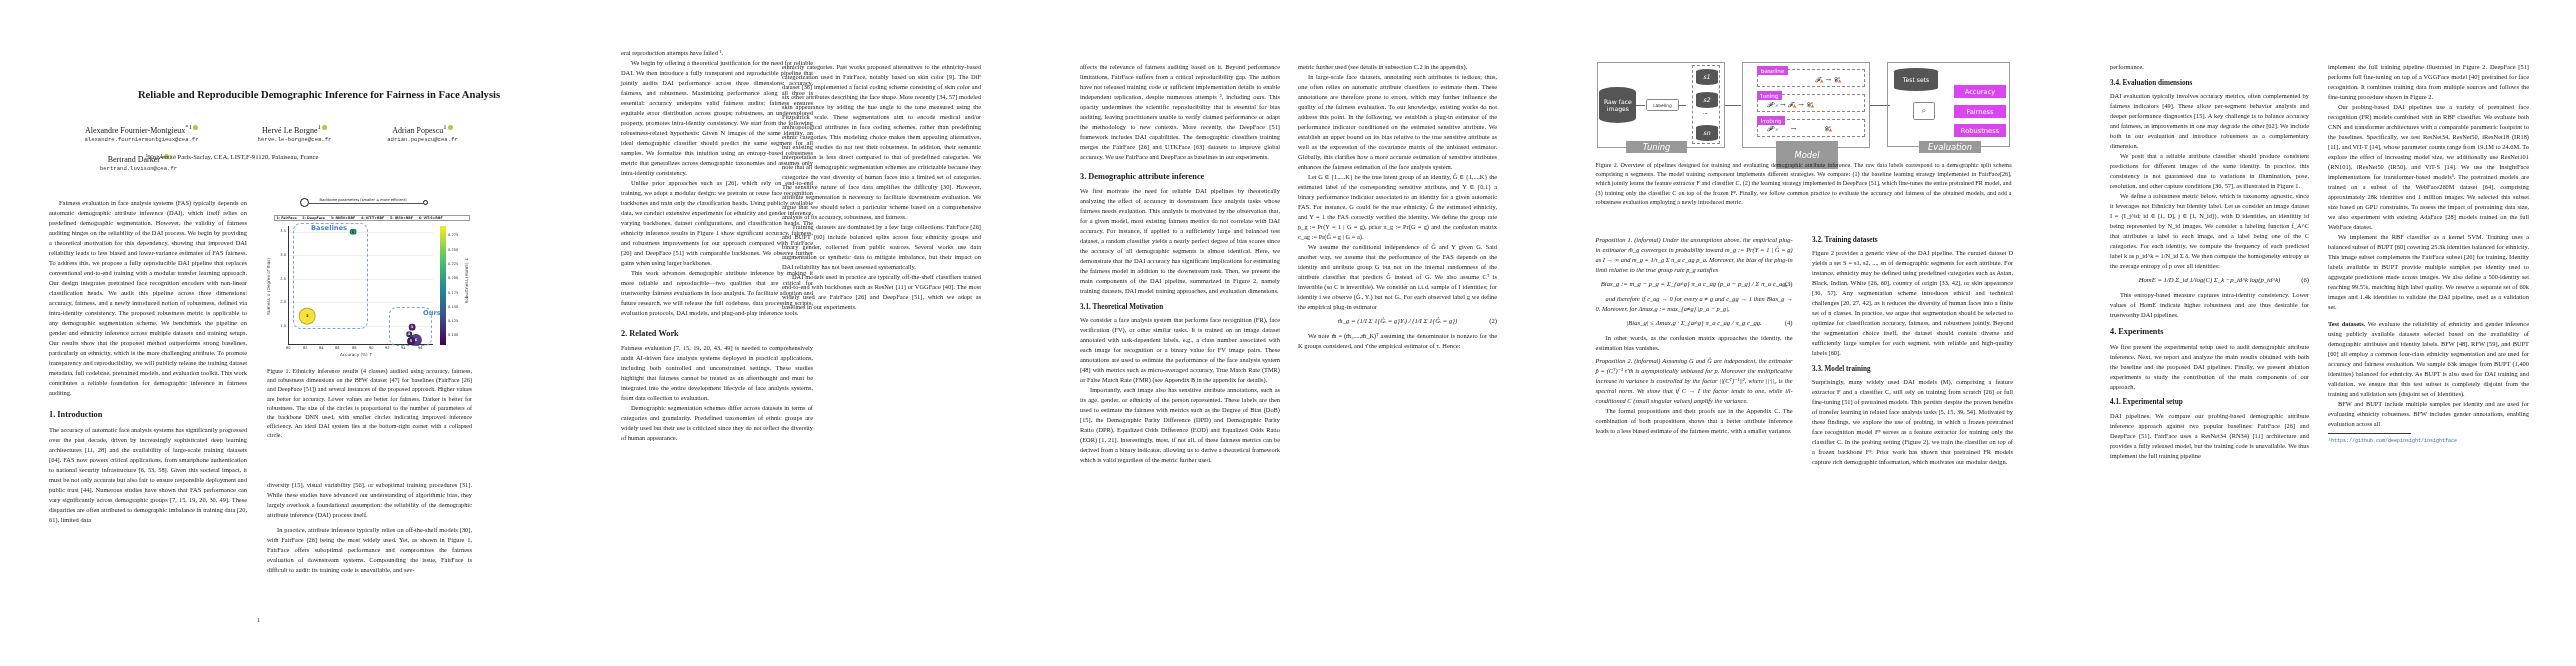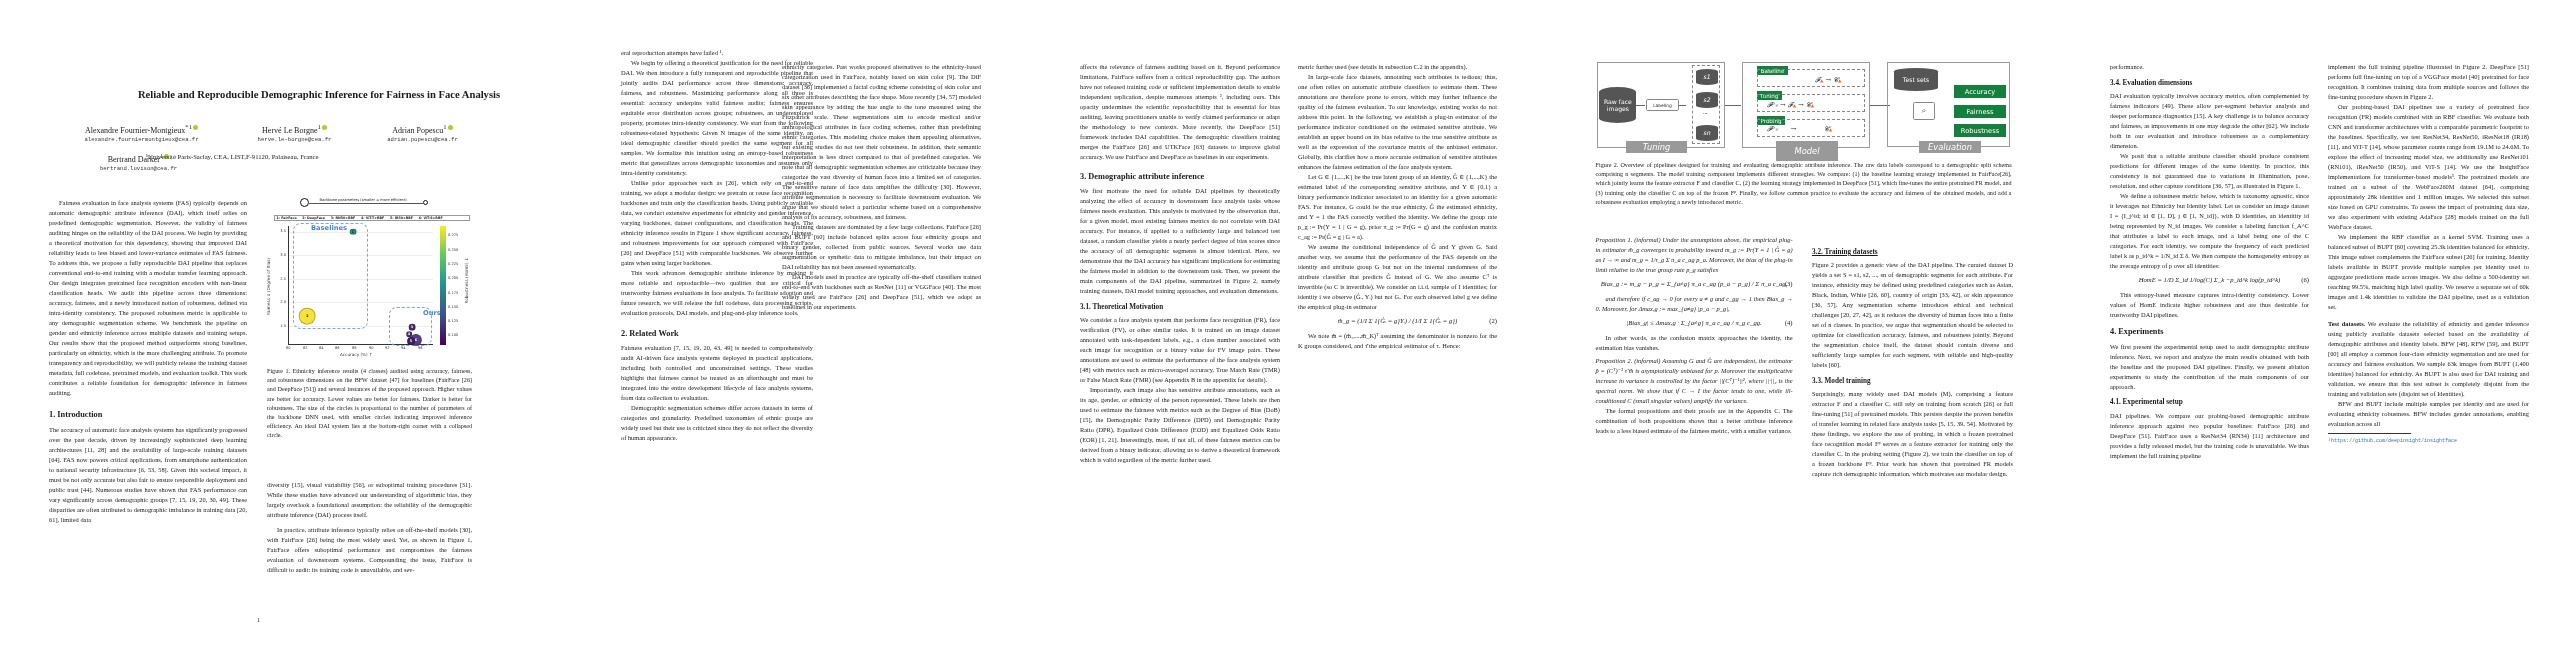--- a/index.html
+++ b/index.html
@@ -29,21 +29,21 @@
   .plot { position: absolute; left: 21px; top: 31px; width: 145px; height: 119px; border-left: 0.6px solid #333; border-bottom: 0.6px solid #333; }
   .gridline { position: absolute; background: #eee; }
   .bubble { position: absolute; border-radius: 50%; display: flex; align-items: center; justify-content: center; font-family: "DejaVu Sans", sans-serif; font-size: 3.3px; font-weight: bold; color: #111; transform: translate(-50%, -50%); border: 0.6px solid rgba(0,0,0,0.25); }
   .box { position: absolute; border: 0.6px dashed #7aa6d9; border-radius: 7.8px; }
   .boxlabel { position: absolute; font-family: "DejaVu Sans", sans-serif; font-weight: bold; color: #4a86c8; font-size: 6.7px; text-align: right; }
   .tick { position: absolute; font-family: "DejaVu Sans", sans-serif; font-size: 3.6px; color: #333; }
   .axlabel { position: absolute; font-family: "DejaVu Sans", sans-serif; font-size: 4.2px; color: #333; white-space: nowrap; }
   .colorbar { position: absolute; left: 173px; top: 31px; width: 6.1px; height: 119px; background: linear-gradient(to top, #440154, #3b528b, #21918c, #5ec962, #fde725); }
   .fbox { position: absolute; border: 0.6px solid #999; }
   .cyl { position: absolute; background: #555; color: #fff; border-radius: 50% / 14%; font-family: "DejaVu Sans", sans-serif; text-align: center; display: flex; align-items: center; justify-content: center; }
-  .darkrect { position: absolute; background: #15803d; color: #fff; font-family: "DejaVu Sans", sans-serif; display: flex; align-items: center; justify-content: center; }
+  .darkrect { position: absolute; background: #d946ef; color: #fff; font-family: "DejaVu Sans", sans-serif; display: flex; align-items: center; justify-content: center; }
   .greytag { position: absolute; background: #999; color: #fff; font-family: "DejaVu Sans", sans-serif; font-style: italic; display: flex; align-items: center; justify-content: center; }
   .dashbox { position: absolute; border: 0.6px dashed #888; }
   .lblbox { position: absolute; border: 0.6px solid #888; border-radius: 1.7px; font-family: "DejaVu Sans", sans-serif; font-size: 4.4px; display: flex; align-items: center; justify-content: center; background:#fff; }
   .arrow { position: absolute; height: 0.6px; background: #666; }
   .math { font-family: "DejaVu Serif", serif; font-style: italic; font-size: 6.7px; position: absolute; }
   .flame { color: #f37021; font-size: 4.4px; }
   .snow { color: #8fb4dc; font-size: 3.9px; }
 </style>
 </head>
 <body>
@@ -233,21 +233,21 @@
     <div class="darkrect" style="left:167px; top:91px; width:24.5px; height:9.4px; font-size:5.6px;">
         <span>Tuning</span>
       </div>
     <div class="dashbox" style="left:167px; top:94px; width:108px; height:18.3px;"></div>
     <div class="math" style="left:177px; top:101px;">𝓕ᵖ<span class="snow">✱</span> → 𝓕<span class="flame">▲</span> → 𝓒<span class="flame">▲</span></div>
     <div class="darkrect" style="left:167px; top:116px; width:28px; height:9.4px; font-size:5.6px;">
         <span>Probing</span>
       </div>
     <div class="dashbox" style="left:167px; top:119px; width:108px; height:18.3px;"></div>
     <div class="math" style="left:177px; top:125px;">𝓕ᵖ<span class="snow">✱</span> &nbsp;&nbsp;&nbsp;&nbsp;&nbsp;→ &nbsp;&nbsp;&nbsp;&nbsp;&nbsp;&nbsp;&nbsp;&nbsp;&nbsp;&nbsp;&nbsp;&nbsp;𝓒<span class="flame">▲</span></div>
-    <div class="greytag" style="left:186px; top:141px; width:62px; height:20px; font-size:8.3px;">
+    <div class="greytag" style="left:186px; top:141px; width:62px; height:28px; font-size:8.3px;">
         <span>Model</span>
       </div>
 
     <div class="arrow" style="left:280px; top:105px; width:19.5px;"></div>
     <div class="fbox" style="left:297px; top:62px; width:123px; height:85px;"></div>
     <div class="cyl" style="left:304px; top:68px; width:44px; height:23px; font-size:6.1px; line-height:7.2px;">
         <span>Test sets</span>
       </div>
     <div class="lblbox" style="left:323px; top:102px; width:22px; height:18px; font-size:7.8px;">⌕</div>
     <div class="darkrect" style="left:364px; top:85px; width:52px; height:13.3px; font-size:6.7px;">
@@ -270,21 +270,21 @@
     <p class="noindent" style="font-style:italic;">Proposition 1. (informal) Under the assumptions above, the empirical plug-in estimator m̂_g converges in probability toward m_g := Pr(Y = 1 | Ĝ = g) as I → ∞ and m_g = 1/τ_g Σ π_a c_ag p_a. Moreover, the bias of the plug-in limit relative to the true group rate p_g satisfies</p>
     <div class="eq"><span>Bias_g := m_g − p_g = Σ_{a≠g} π_a c_ag (p_a − p_g) / Σ π_a c_ag,</span><span class="num">(3)</span></div>
     <p style="font-style:italic;">and therefore if c_ag → 0 for every a ≠ g and c_gg → 1 then Bias_g → 0. Moreover, for Δmax,g := max_{a≠g} |p_a − p_g|,</p>
     <div class="eq"><span>|Bias_g| ≤ Δmax,g · Σ_{a≠g} π_a c_ag / π_g c_gg.</span><span class="num">(4)</span></div>
     <p>In other words, as the confusion matrix approaches the identity, the estimation bias vanishes.</p>
     <p class="noindent" style="font-style:italic; margin-top:3.3px;">Proposition 2. (informal) Assuming G and Ĝ are independent, the estimator p̂ = (Cᵀ)⁻¹ τ̂ m̂ is asymptotically unbiased for p. Moreover the multiplicative increase in variance is controlled by the factor ||(Cᵀ)⁻¹||², where ||·||₂ is the spectral norm. We show that if C → I the factor tends to one, while ill-conditioned C (small singular values) amplify the variance.</p>
     <p>The formal propositions and their proofs are in the Appendix C. The combination of both propositions shows that a better attribute inference leads to a less biased estimate of the fairness metric, with a smaller variance.</p>
   </div>
 
   <div class="col" style="left:222px; top:235px; width:201px;">
-    <div class="subsec" style="margin-top:12px;text-decoration:underline;">3.2. Training datasets</div>
+    <div class="subsec" style="margin-top:0;">3.2. Training datasets</div>
     <p class="noindent">Figure 2 provides a generic view of the DAI pipeline. The curated dataset D yields a set S = s1, s2, ..., sn of demographic segments for each attribute. For instance, ethnicity may be defined using predefined categories such as Asian, Black, Indian, White [26, 60], country of origin [33, 42], or skin appearance [36, 57]. Any segmentation scheme introduces ethical and technical challenges [20, 27, 42], as it reduces the diversity of human faces into a finite set of n classes. In practice, we argue that segmentation should be selected to optimize for classification accuracy, fairness, and robustness jointly. Beyond the segmentation choice itself, the dataset should contain diverse and sufficiently large samples for each segment, with reliable and high-quality labels [60].</p>
     <div class="subsec">3.3. Model training</div>
     <p class="noindent">Surprisingly, many widely used DAI models (M), comprising a feature extractor F and a classifier C, still rely on training from scratch [26] or full fine-tuning [51] of pretrained models. This persists despite the proven benefits of transfer learning in related face analysis tasks [5, 15, 39, 54]. Motivated by these findings, we explore the use of probing, in which a frozen pretrained face recognition model Fᵖ serves as a feature extractor for training only the classifier C. In the probing setting (Figure 2), we train the classifier on top of a frozen backbone Fᵖ. Prior work has shown that pretrained FR models capture rich demographic information, which motivates our modular design.</p>
   </div>
 
   <div class="col" style="left:520px; top:62px; width:199px;">
     <p class="noindent">performance.</p>
     <div class="subsec">3.4. Evaluation dimensions</div>
     <p class="noindent">DAI evaluation typically involves accuracy metrics, often complemented by fairness indicators [49]. These allow per-segment behavior analysis and deeper performance diagnostics [15]. A key challenge is to balance accuracy and fairness, as improvements in one may degrade the other [62]. We include both in our evaluation and introduce robustness as a complementary dimension.</p>
     <p>We posit that a reliable attribute classifier should produce consistent predictions for different images of the same identity. In practice, this consistency is not guaranteed due to variations in illumination, pose, resolution, and other capture conditions [36, 57], as illustrated in Figure 1.</p>

